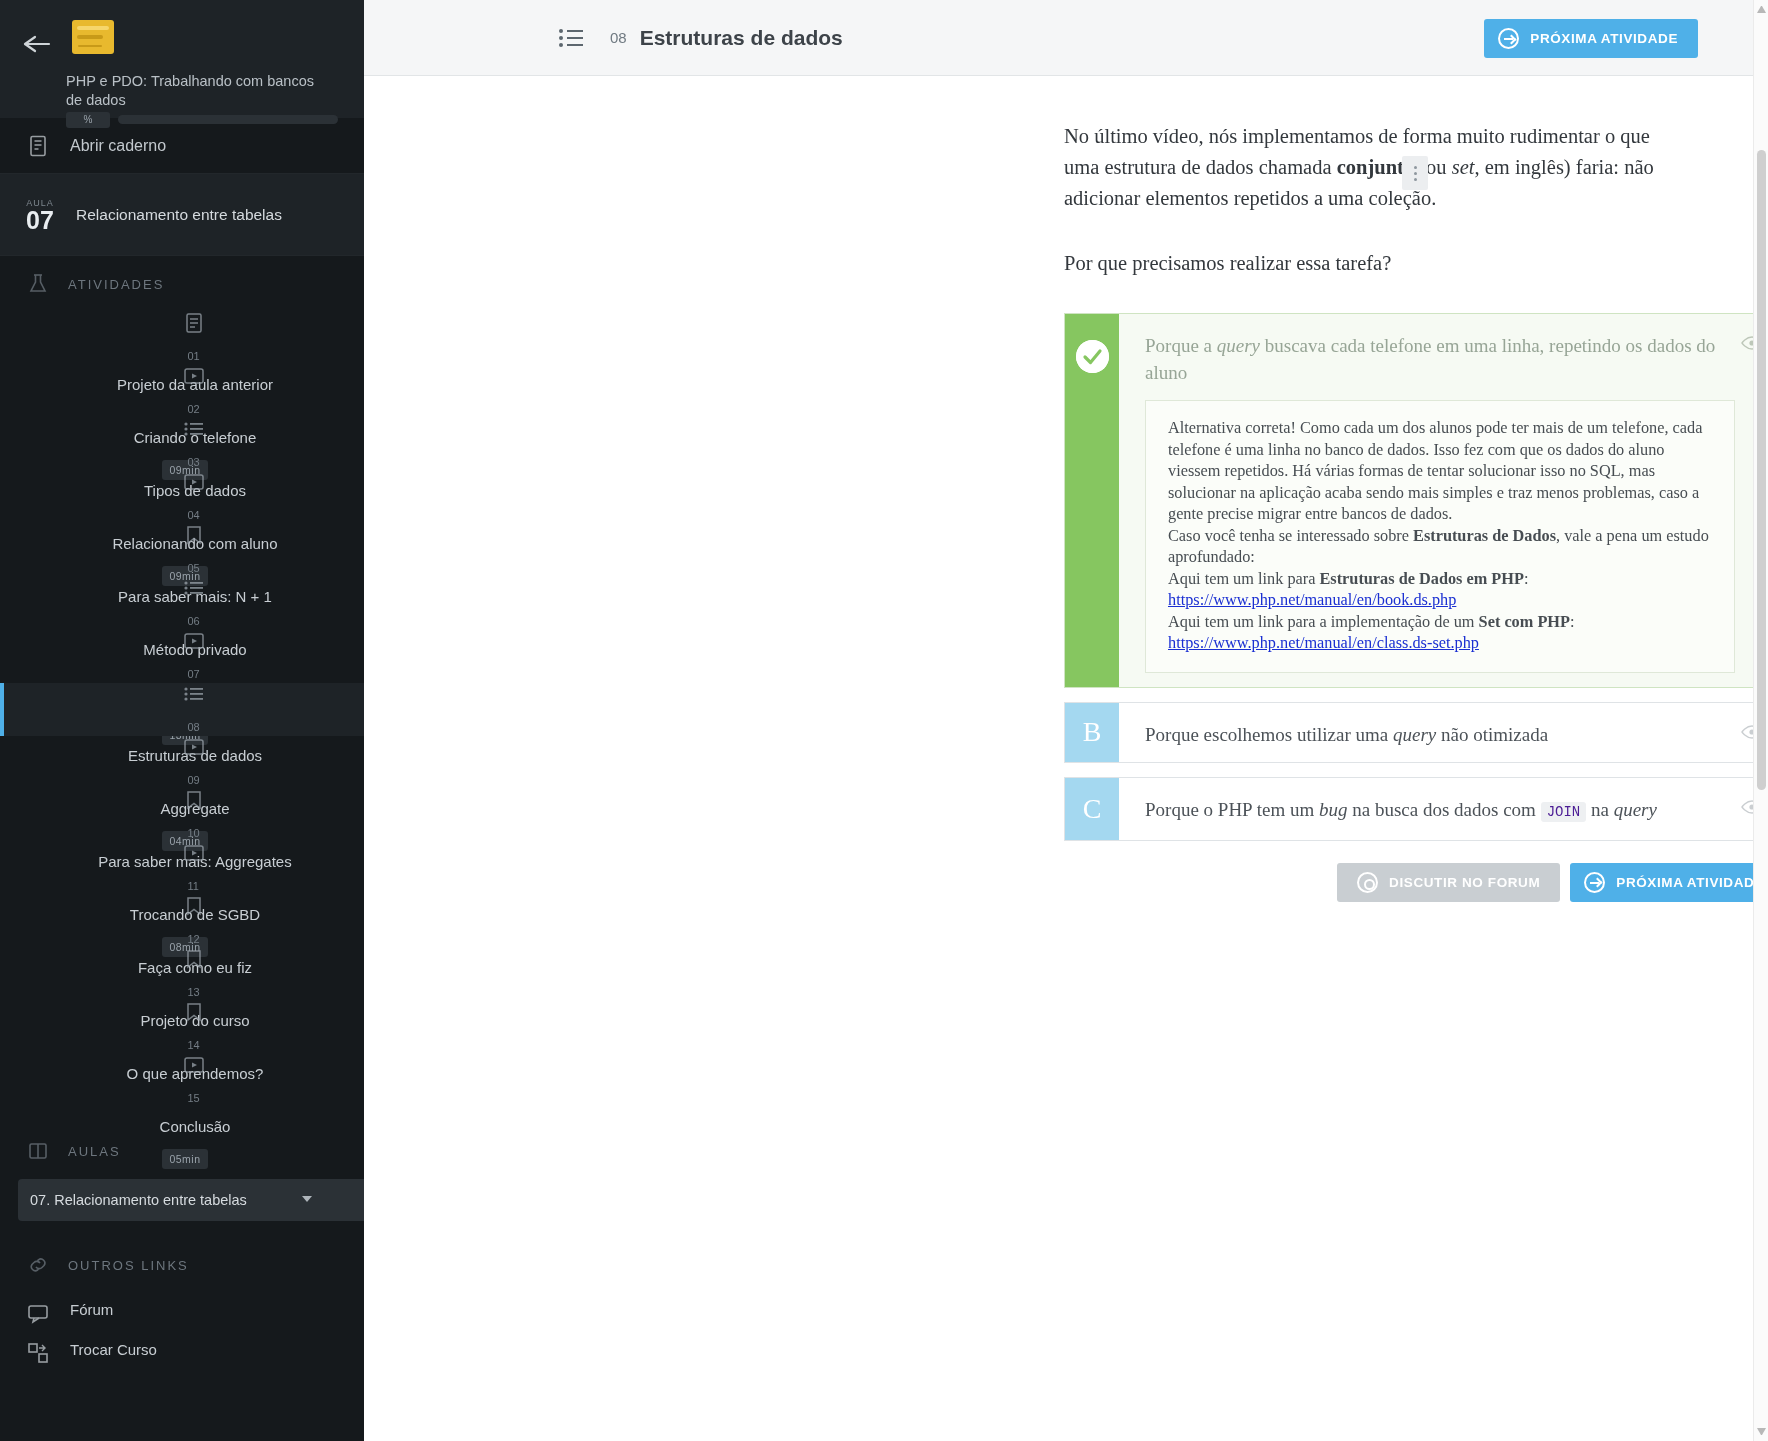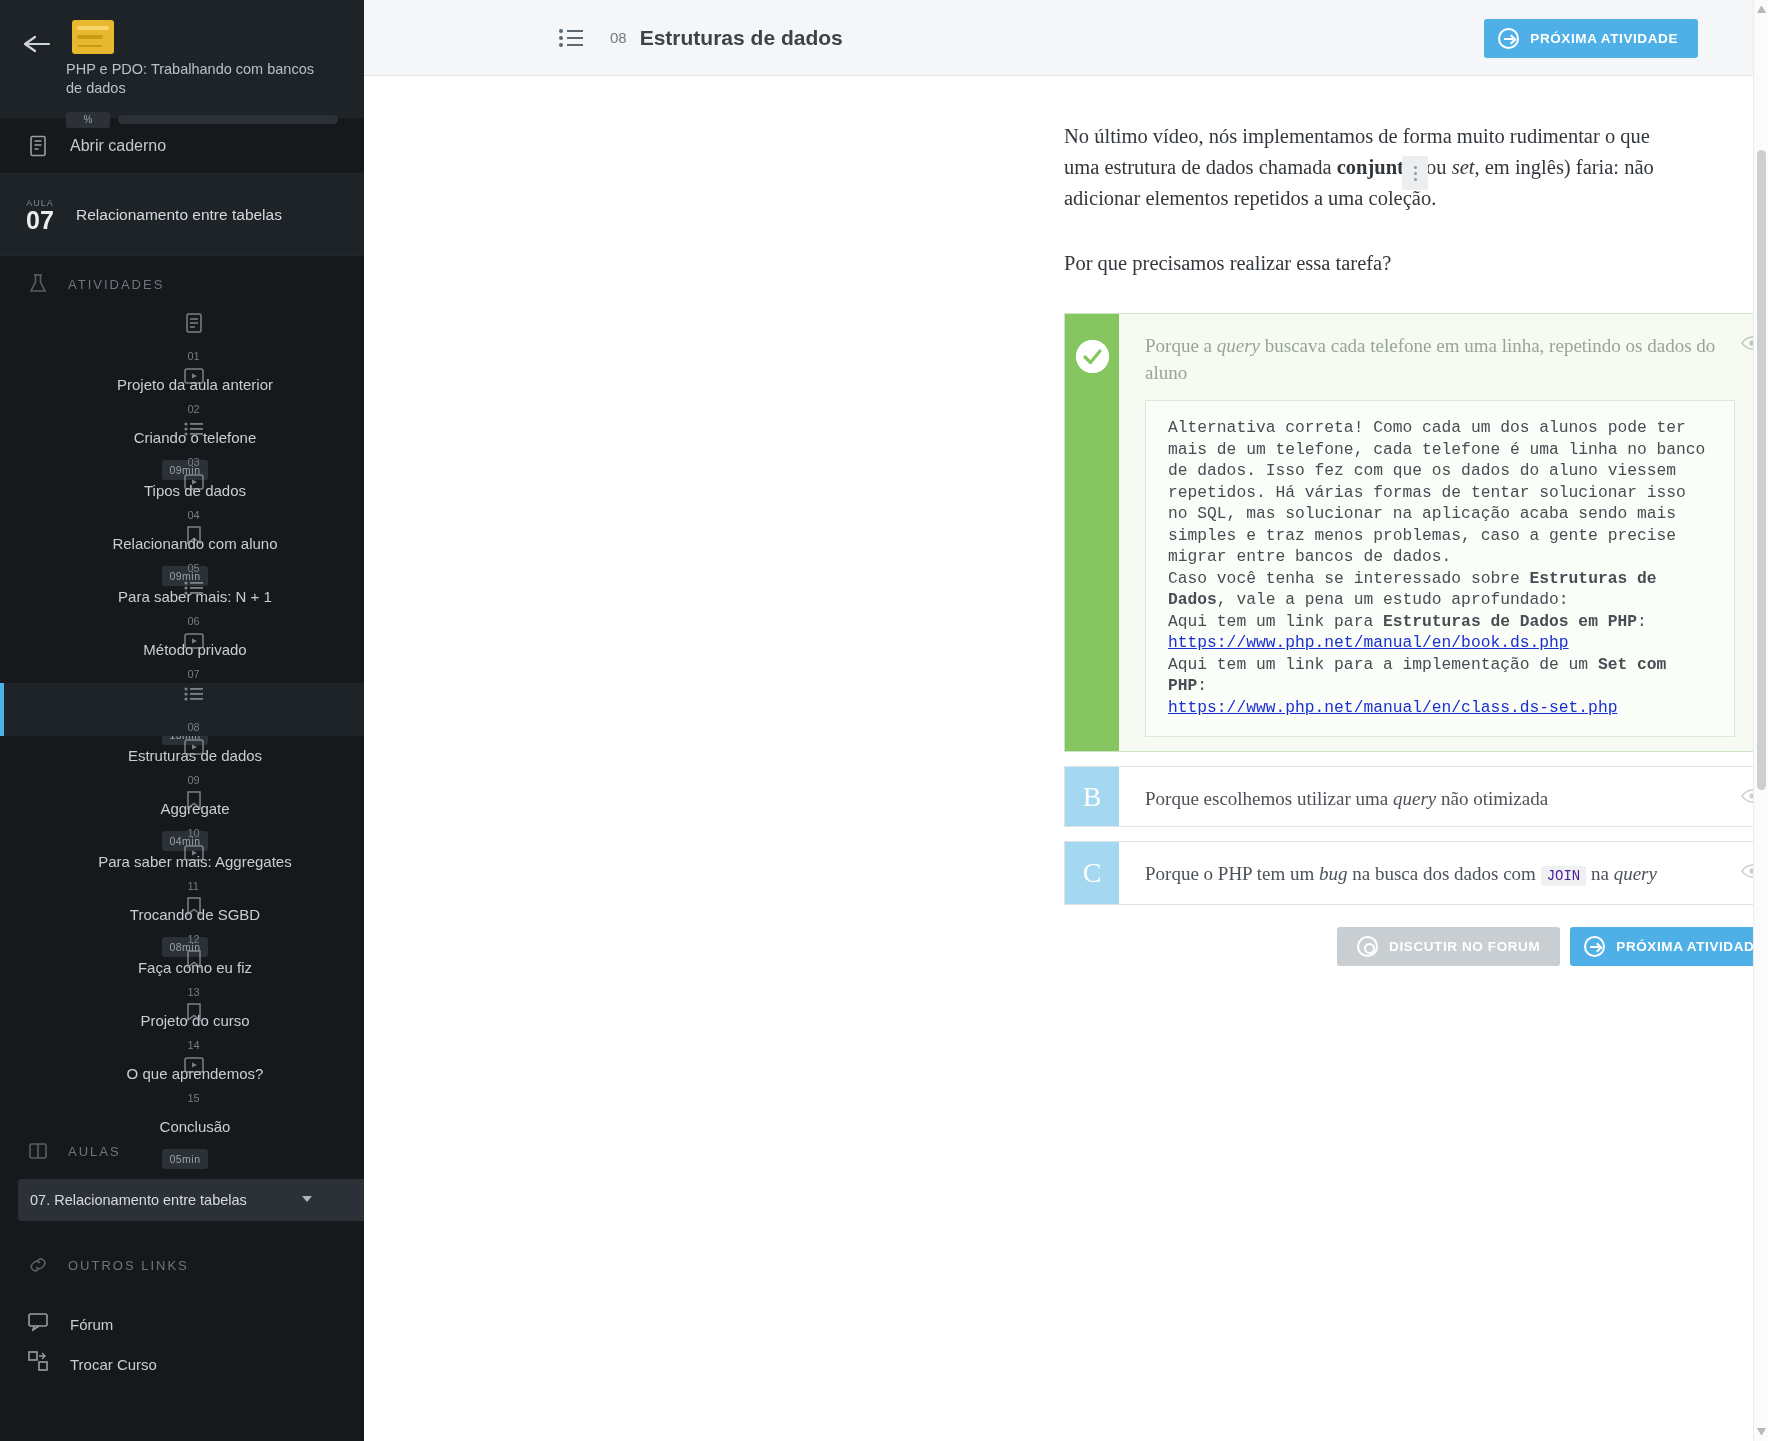--- a/index.html
+++ b/index.html
@@ -40,21 +40,21 @@
   .course-thumb:before {
     content: ""; position: absolute; left: 5px; top: 6px;
     width: 32px; height: 4px; background: #f6d66b; border-radius: 2px;
   }
   .course-thumb:after {
     content: ""; position: absolute; left: 5px; top: 15px;
     width: 26px; height: 4px; background: #c89a18; border-radius: 2px;
     box-shadow: 0 9px 0 -1px #c89a18;
   }
   .course-title {
-    position: absolute; left: 66px; top: 60px; width: 250px;
+    position: absolute; left: 66px; top: 72px; width: 250px;
     font-size: 14.5px; line-height: 19px; color: #b9c0c6;
   }
   .progress-wrap {
     position: absolute; left: 66px; top: 115px;
     width: 272px; height: 9px;
     display: flex; align-items: center;
   }
   .progress-bar {
     flex: 1; height: 9px; background: #2b3136; border-radius: 5px; overflow: hidden;
   }
@@ -114,21 +114,21 @@
     appearance: none; cursor: pointer;
   }
   .select-wrap { position: relative; }
   .select-chev {
     position: absolute; right: 34px; top: 17px;
     width: 0; height: 0; border-left: 5px solid transparent;
     border-right: 5px solid transparent; border-top: 6px solid #aeb5bb;
     pointer-events: none;
   }
   .link-row {
-    height: 32px; display: flex; align-items: flex-end; gap: 20px;
+    height: 32px; display: flex; align-items: flex-start; gap: 20px;
     padding-left: 26px; font-size: 15px; color: #c8ced3; cursor: pointer;
     margin-top: 8px;
   }
 
   
   .main {
     flex: 1; height: 1441px; position: relative; background: #fff; overflow: hidden;
   }
   .topbar {
     height: 76px; background: #f5f6f7; border-bottom: 1px solid #e2e5e7;
@@ -196,21 +196,21 @@
   }
   .ans.correct { border-color: #cfe4c2; background: #f6faf3; }
   .ans.correct .ans-text { color: #97a596; }
   .eye {
     position: absolute; right: 20px; top: 22px; width: 22px; height: 14px;
     cursor: pointer; opacity: .45;
   }
   .feedback {
     border: 1px solid #dfe8d8; background: #fbfdf9;
     margin-top: 14px; padding: 16px 22px 18px 22px;
-    font-family: Liberation Mono, monospace; font-size: 16.3px;
+    font-family: Liberation Serif, serif; font-size: 16.3px;
     line-height: 21.5px; color: #474d52;
   }
   .feedback a { color: #1a2fd2; }
   .feedback b { font-weight: bold; }
   .check-badge {
     width: 33px; height: 33px; border-radius: 50%; background: #fff;
     display: flex; align-items: center; justify-content: center;
   }
   .check-badge svg { display: block; }
   .ans-letter.green { align-items: flex-start; padding-top: 26px; }

